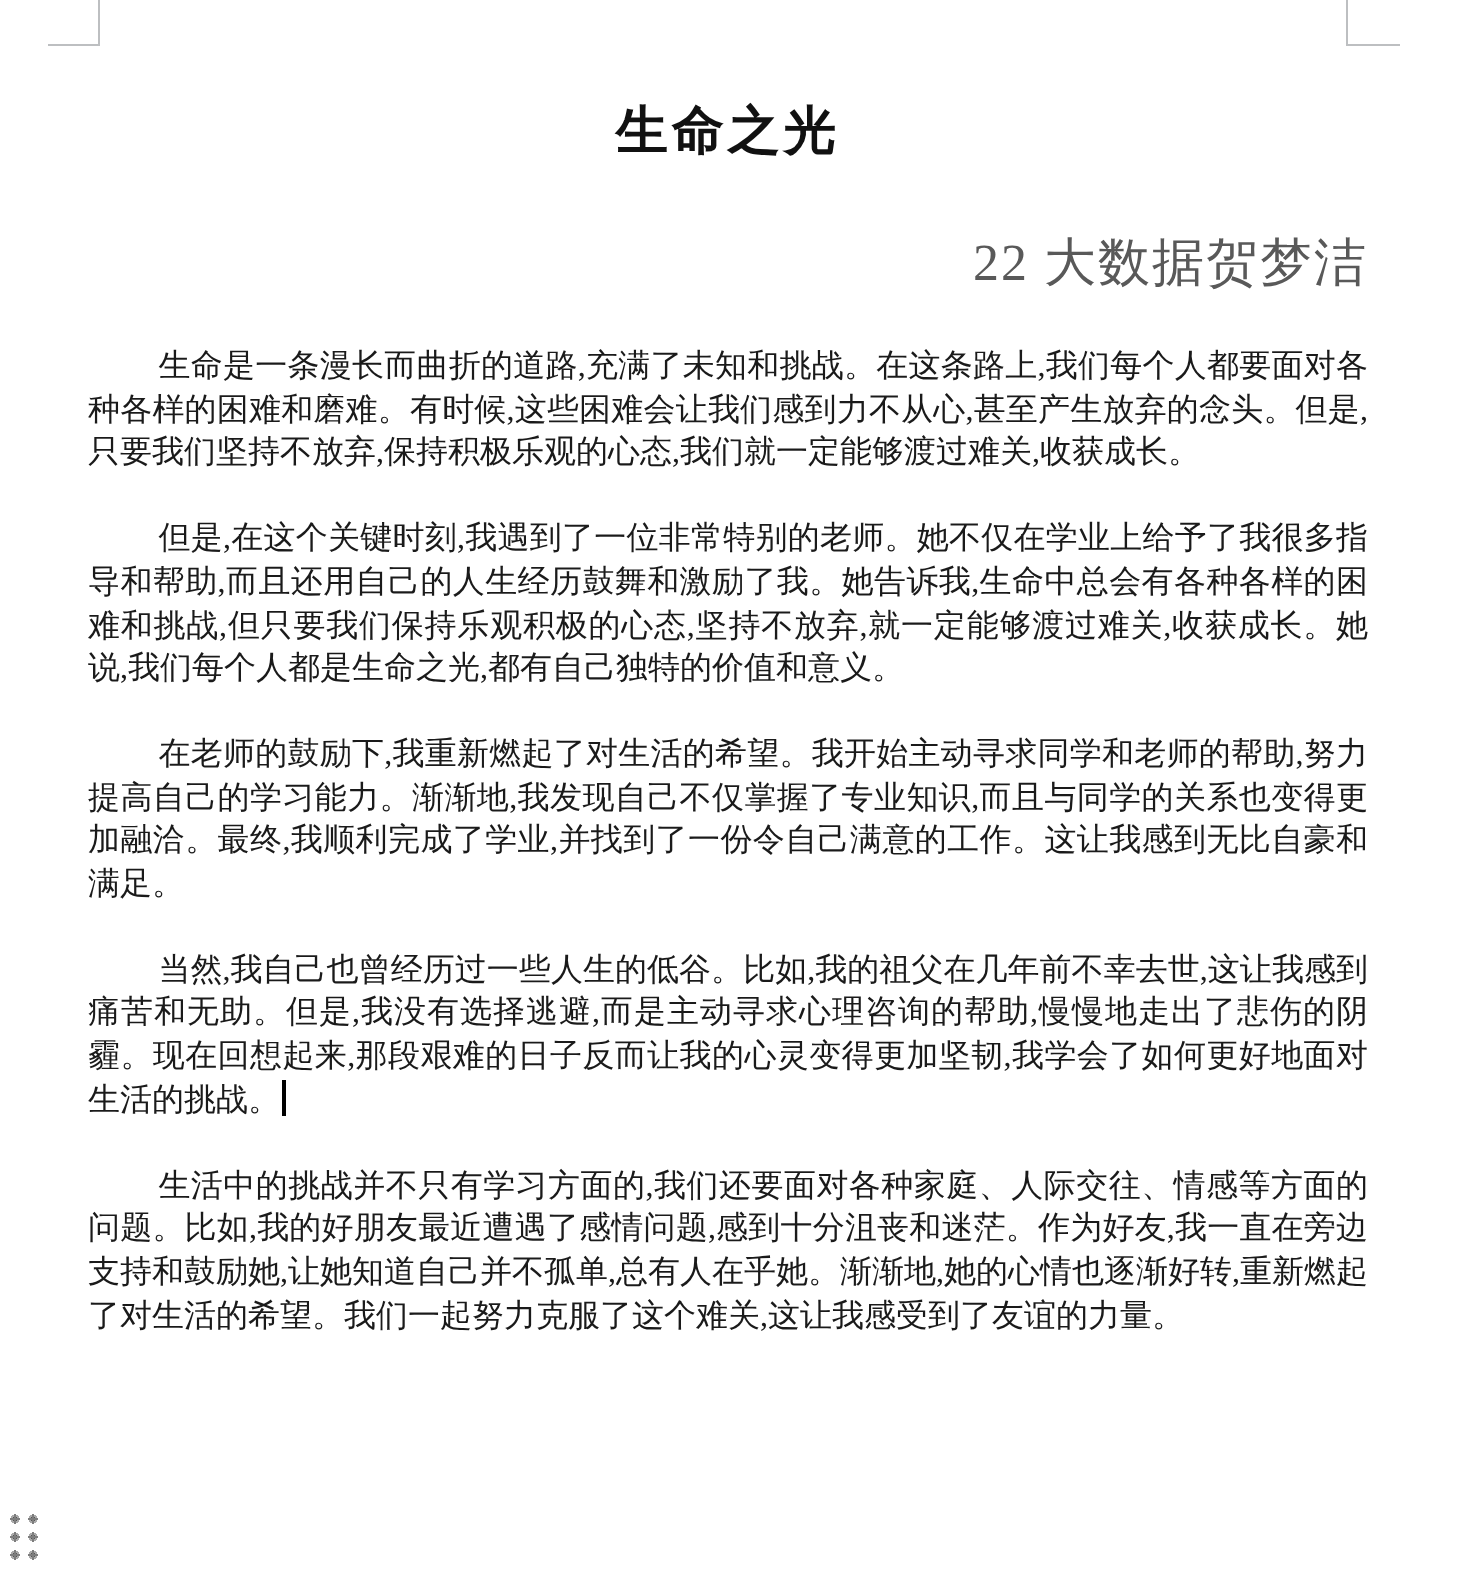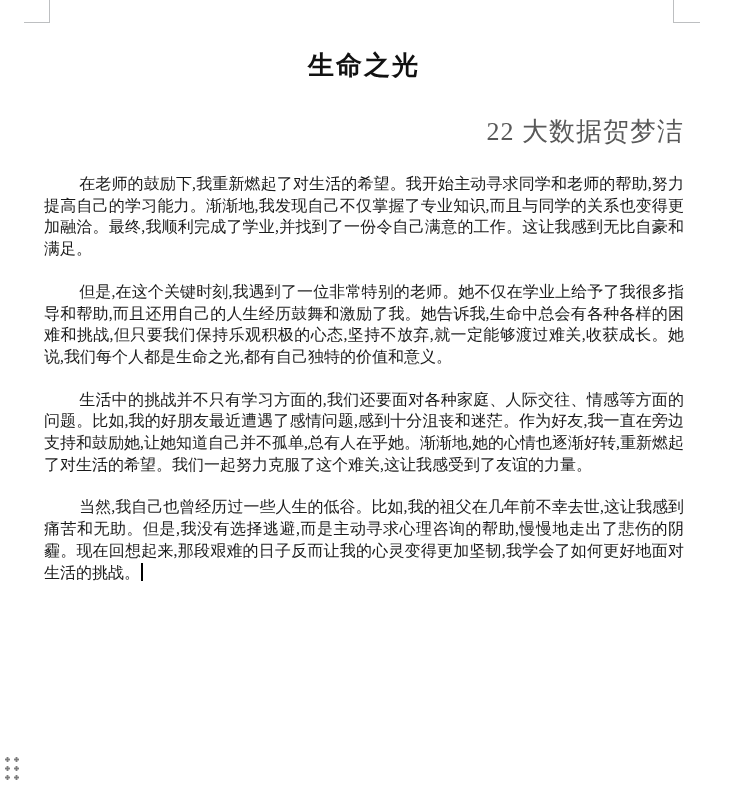--- a/index.html
+++ b/index.html
@@ -75,24 +75,25 @@
 
 <div class="page">
 
   <div class="crop-mark crop-left"></div>
   <div class="crop-mark crop-right"></div>
 
   <div class="content">
     <h1 class="doc-title">生命之光</h1>
     <h2 class="doc-byline">22 大数据贺梦洁</h2>
     <div class="doc-body">
+        <p class="para">生命是一条漫长而曲折的道路,充满了未知和挑战。在这条路上,我们每个人都要面对各种各样的困难和磨难。有时候,这些困难会让我们感到力不从心,甚至产生放弃的念头。但是,只要我们坚持不放弃,保持积极乐观的心态,我们就一定能够渡过难关,收获成长。</p>
+        <p class="para">但是,在这个关键时刻,我遇到了一位非常特别的老师。她不仅在学业上给予了我很多指导和帮助,而且还用自己的人生经历鼓舞和激励了我。她告诉我,生命中总会有各种各样的困难和挑战,但只要我们保持乐观积极的心态,坚持不放弃,就一定能够渡过难关,收获成长。她说,我们每个人都是生命之光,都有自己独特的价值和意义。</p>
         <p class="para">在老师的鼓励下,我重新燃起了对生活的希望。我开始主动寻求同学和老师的帮助,努力提高自己的学习能力。渐渐地,我发现自己不仅掌握了专业知识,而且与同学的关系也变得更加融洽。最终,我顺利完成了学业,并找到了一份令自己满意的工作。这让我感到无比自豪和满足。</p>
-        <p class="para">但是,在这个关键时刻,我遇到了一位非常特别的老师。她不仅在学业上给予了我很多指导和帮助,而且还用自己的人生经历鼓舞和激励了我。她告诉我,生命中总会有各种各样的困难和挑战,但只要我们保持乐观积极的心态,坚持不放弃,就一定能够渡过难关,收获成长。她说,我们每个人都是生命之光,都有自己独特的价值和意义。</p>
+        <p class="para">当然,我自己也曾经历过一些人生的低谷。比如,我的祖父在几年前不幸去世,这让我感到痛苦和无助。但是,我没有选择逃避,而是主动寻求心理咨询的帮助,慢慢地走出了悲伤的阴霾。现在回想起来,那段艰难的日子反而让我的心灵变得更加坚韧,我学会了如何更好地面对生活的挑战。<span class="caret"></span></p>
         <p class="para">生活中的挑战并不只有学习方面的,我们还要面对各种家庭、人际交往、情感等方面的问题。比如,我的好朋友最近遭遇了感情问题,感到十分沮丧和迷茫。作为好友,我一直在旁边支持和鼓励她,让她知道自己并不孤单,总有人在乎她。渐渐地,她的心情也逐渐好转,重新燃起了对生活的希望。我们一起努力克服了这个难关,这让我感受到了友谊的力量。</p>
-        <p class="para">当然,我自己也曾经历过一些人生的低谷。比如,我的祖父在几年前不幸去世,这让我感到痛苦和无助。但是,我没有选择逃避,而是主动寻求心理咨询的帮助,慢慢地走出了悲伤的阴霾。现在回想起来,那段艰难的日子反而让我的心灵变得更加坚韧,我学会了如何更好地面对生活的挑战。<span class="caret"></span></p>
       </div>
   </div>
 
   <div class="grip">
     <i></i>
       <i></i>
       <i></i>
       <i></i>
       <i></i>
       <i></i>

